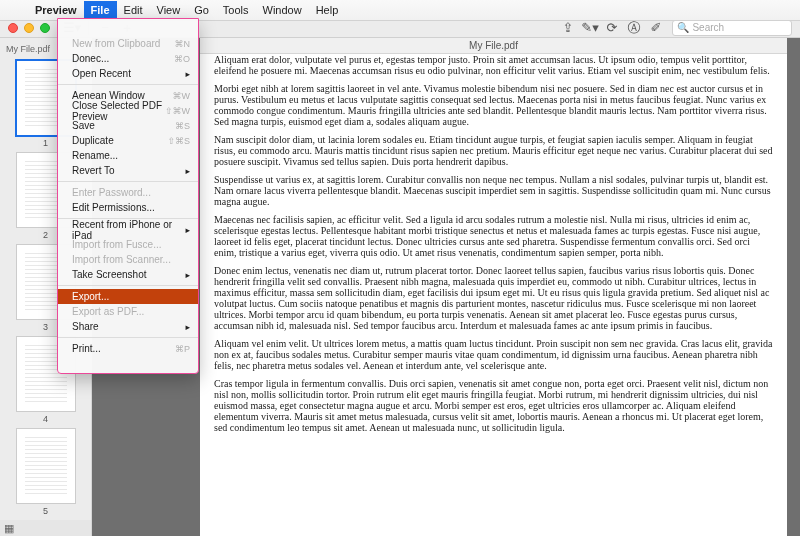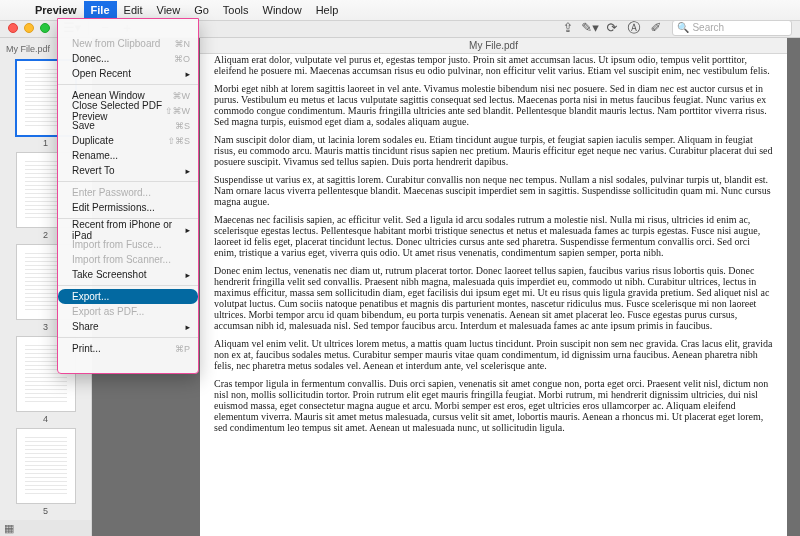--- a/index.html
+++ b/index.html
@@ -132,21 +132,21 @@
     z-index: 50;
     padding: 17px 0;
   }
   .mi {
     display: flex; align-items: center;
     height: 15px; padding: 0 14px 0 14px;
     font-size: 10px; color: #222;
     position: relative;
   }
   .mi.disabled { color: #b0b0b0; }
-  .mi.highlight { background: #0369a1; color: #fff; border-radius: 7px; }
+  .mi.highlight { background: #c2410c; color: #fff; }
   .mi .sub {
     position: absolute; right: 8px;
     font-size: 9px;
   }
   .mi .sc {
     position: absolute; right: 8px; font-size: 9px; color: #b0b0b0;
   }
   .msep { height: 1px; background: #dcdcdc; margin: 3px 0; }
   
   .ic { font-family: -apple-system, Arial, sans-serif; }

